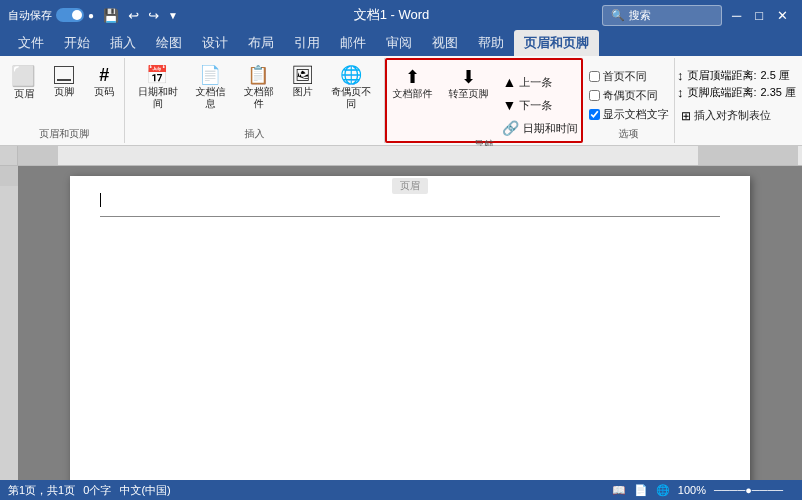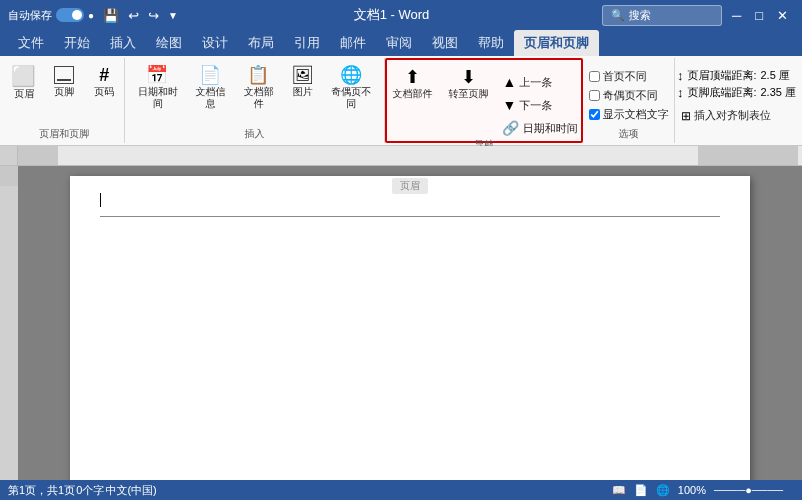--- a/index.html
+++ b/index.html
@@ -204,21 +204,21 @@
 
     
     .status-bar {
       background: #2b579a;
       height: 20px;
       display: flex;
       align-items: center;
       padding: 0 8px;
       color: white;
       font-size: 11px;
-      gap: 1px;
+      gap: 8px;
     }
     .status-right { margin-left: auto; display: flex; gap: 8px; align-items: center; }
   </style>
 </head>
 <body>
 
 <div class="title-bar">
   <div class="title-bar-left">
     <div class="autosave-area">
       <span>自动保存</span>

